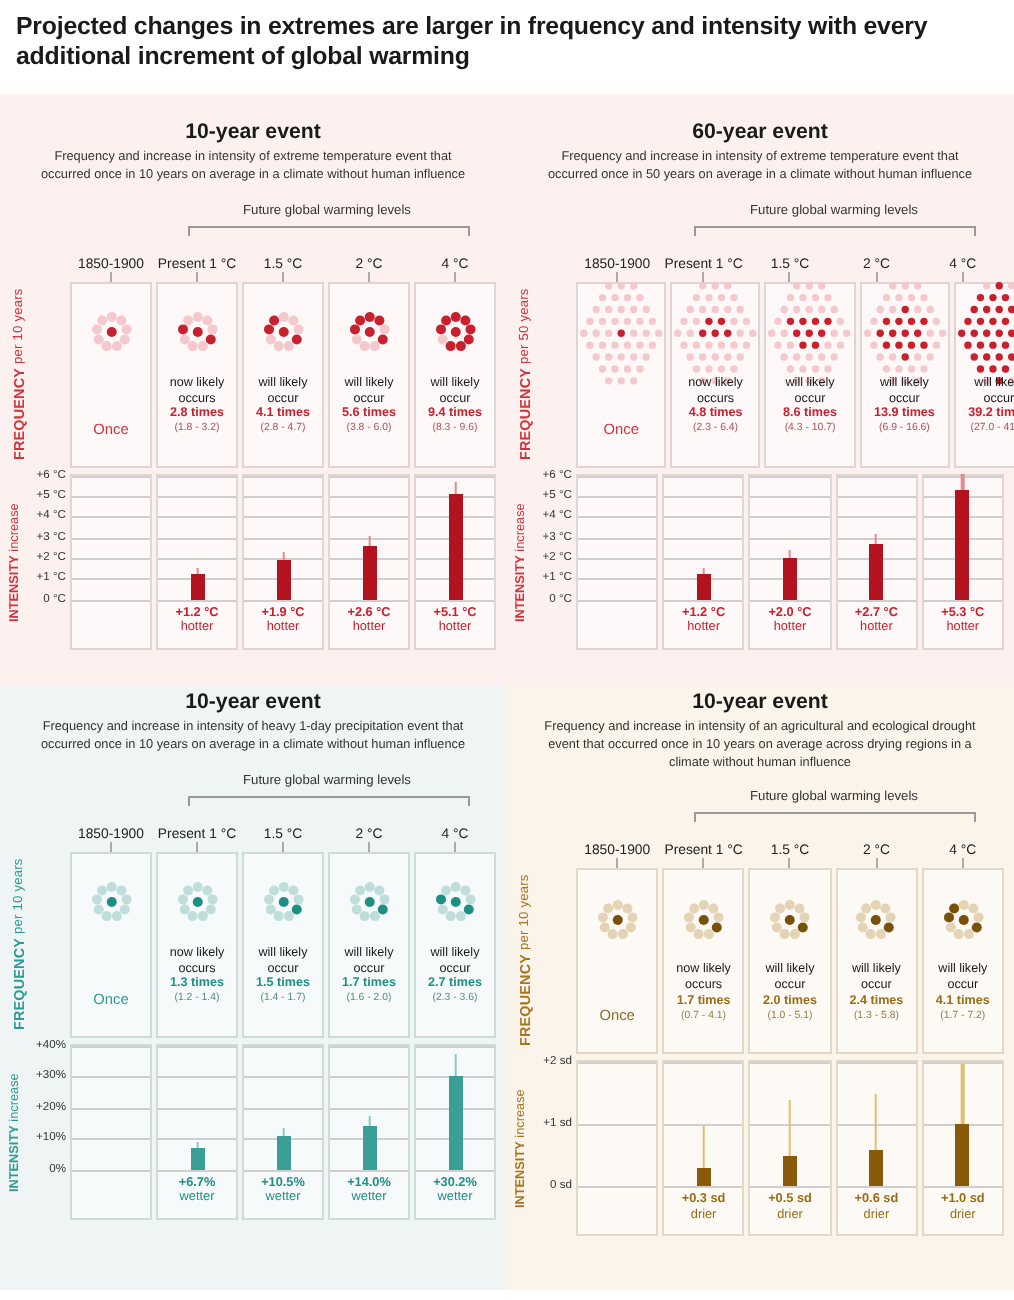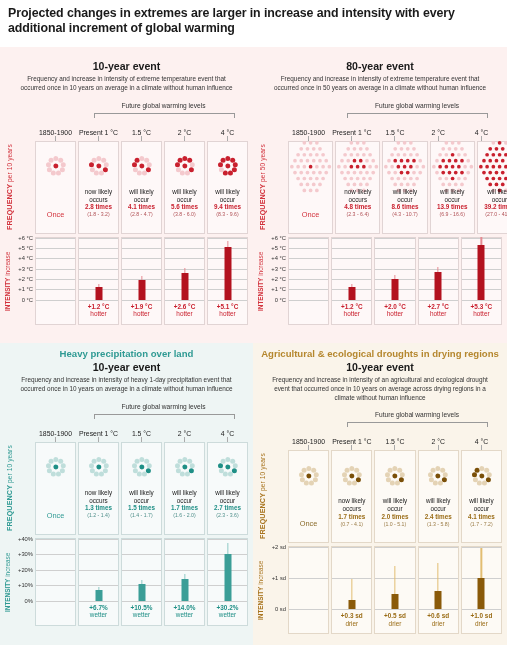--- a/index.html
+++ b/index.html
@@ -225,21 +225,21 @@
   }
   .hot .int-axis-label { color: #d2323c; }
   .wet .int-axis-label { color: #2f9a93; }
   .dry .int-axis-label { color: #a8741f; }
 </style>
 </head>
 <body>
 
 <div class="page">
 
-  <div class="title">Projected changes in extremes are larger in increase and intensity with every additional increment of global warming</div>
+  <div class="title">Projected changes in extremes are larger in frequency and intensity with every additional increment of global warming</div>
 
   <div class="grid">
   <div class="panel hot">
         <div class="event-title">10-year event</div>
         <div class="desc">Frequency and increase in intensity of extreme temperature event that occurred once in 10 years on average in a climate without human influence</div>
         <div class="fut-wrap">
       <div class="fut-label">Future global warming levels</div>
       <div class="fut-bracket"></div>
     </div>
         <div class="cols-head">
@@ -445,21 +445,21 @@
               <div class="gridline" style="top:10.3px"></div>
               <div class="gridline" style="top:0.0px"></div>
               <div class="whisk" style="bottom:45.5px;height:13.4px"></div>
               <div class="bar" style="height:52.7px"></div>
             </div>
             <div class="int-cap">+5.1 °C<span class="w">hotter</span></div>
           </div>
         </div>
       </div>
       <div class="panel hot">
-        <div class="event-title">80-year event</div>
+        <div class="event-title">60-year event</div>
         <div class="desc">Frequency and increase in intensity of extreme temperature event that occurred once in 50 years on average in a climate without human influence</div>
         <div class="fut-wrap">
       <div class="fut-label">Future global warming levels</div>
       <div class="fut-bracket"></div>
     </div>
         <div class="cols-head">
           <div></div>
           <div>1850-1900</div>
           <div>Present 1 °C</div>
           <div>1.5 °C</div>
@@ -826,21 +826,20 @@
               <div class="gridline" style="top:10.3px"></div>
               <div class="gridline" style="top:0.0px"></div>
               <div class="whisk" style="bottom:47.5px;height:15.5px"></div>
               <div class="bar" style="height:54.8px"></div>
             </div>
             <div class="int-cap">+5.3 °C<span class="w">hotter</span></div>
           </div>
         </div>
       </div>
       <div class="panel wet">
-        <div class="panel-suptitle wet">Heavy precipitation over land</div>
         <div class="event-title">10-year event</div>
         <div class="desc">Frequency and increase in intensity of heavy 1-day precipitation event that occurred once in 10 years on average in a climate without human influence</div>
         <div class="fut-wrap">
       <div class="fut-label">Future global warming levels</div>
       <div class="fut-bracket"></div>
     </div>
         <div class="cols-head">
           <div></div>
           <div>1850-1900</div>
           <div>Present 1 °C</div>
@@ -1029,21 +1028,20 @@
               <div class="gridline" style="top:15.5px"></div>
               <div class="gridline" style="top:0.0px"></div>
               <div class="whisk" style="bottom:37.2px;height:20.2px"></div>
               <div class="bar" style="height:46.8px"></div>
             </div>
             <div class="int-cap">+30.2%<span class="w">wetter</span></div>
           </div>
         </div>
       </div>
       <div class="panel dry">
-        <div class="panel-suptitle dry">Agricultural &amp; ecological droughts in drying regions</div>
         <div class="event-title">10-year event</div>
         <div class="desc">Frequency and increase in intensity of an agricultural and ecological drought event that occurred once in 10 years on average across drying regions in a climate without human influence</div>
         <div class="fut-wrap">
       <div class="fut-label">Future global warming levels</div>
       <div class="fut-bracket"></div>
     </div>
         <div class="cols-head">
           <div></div>
           <div>1850-1900</div>
           <div>Present 1 °C</div>

